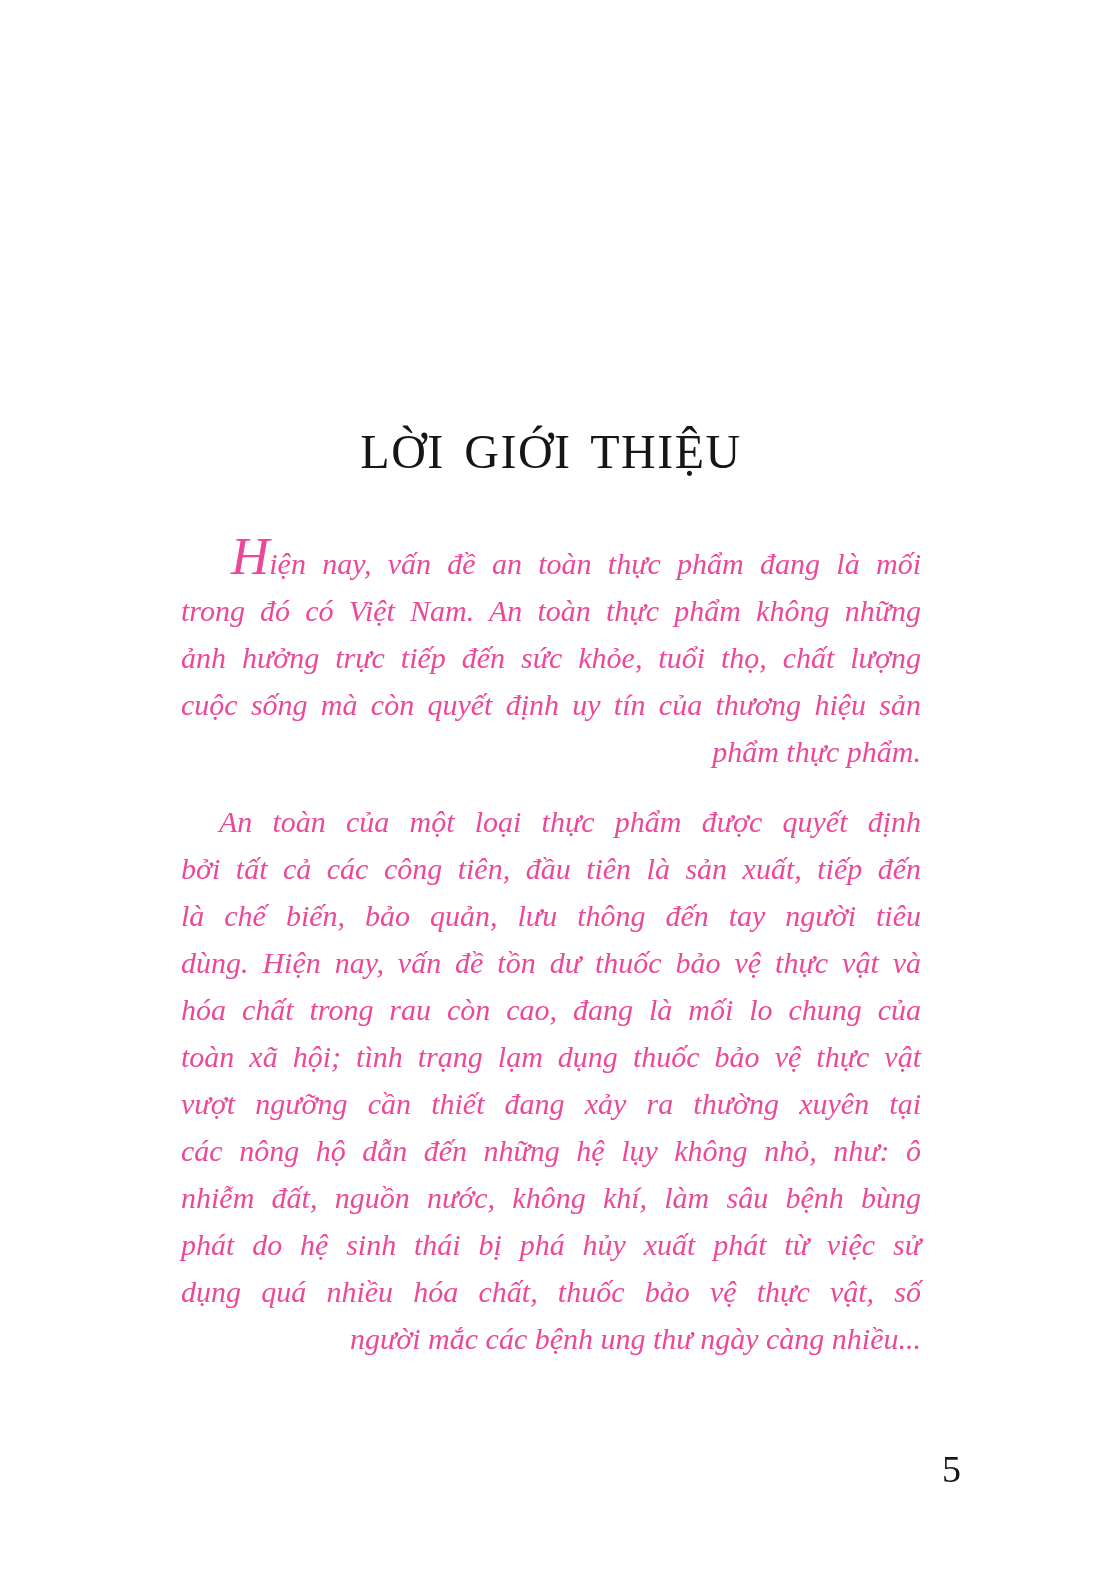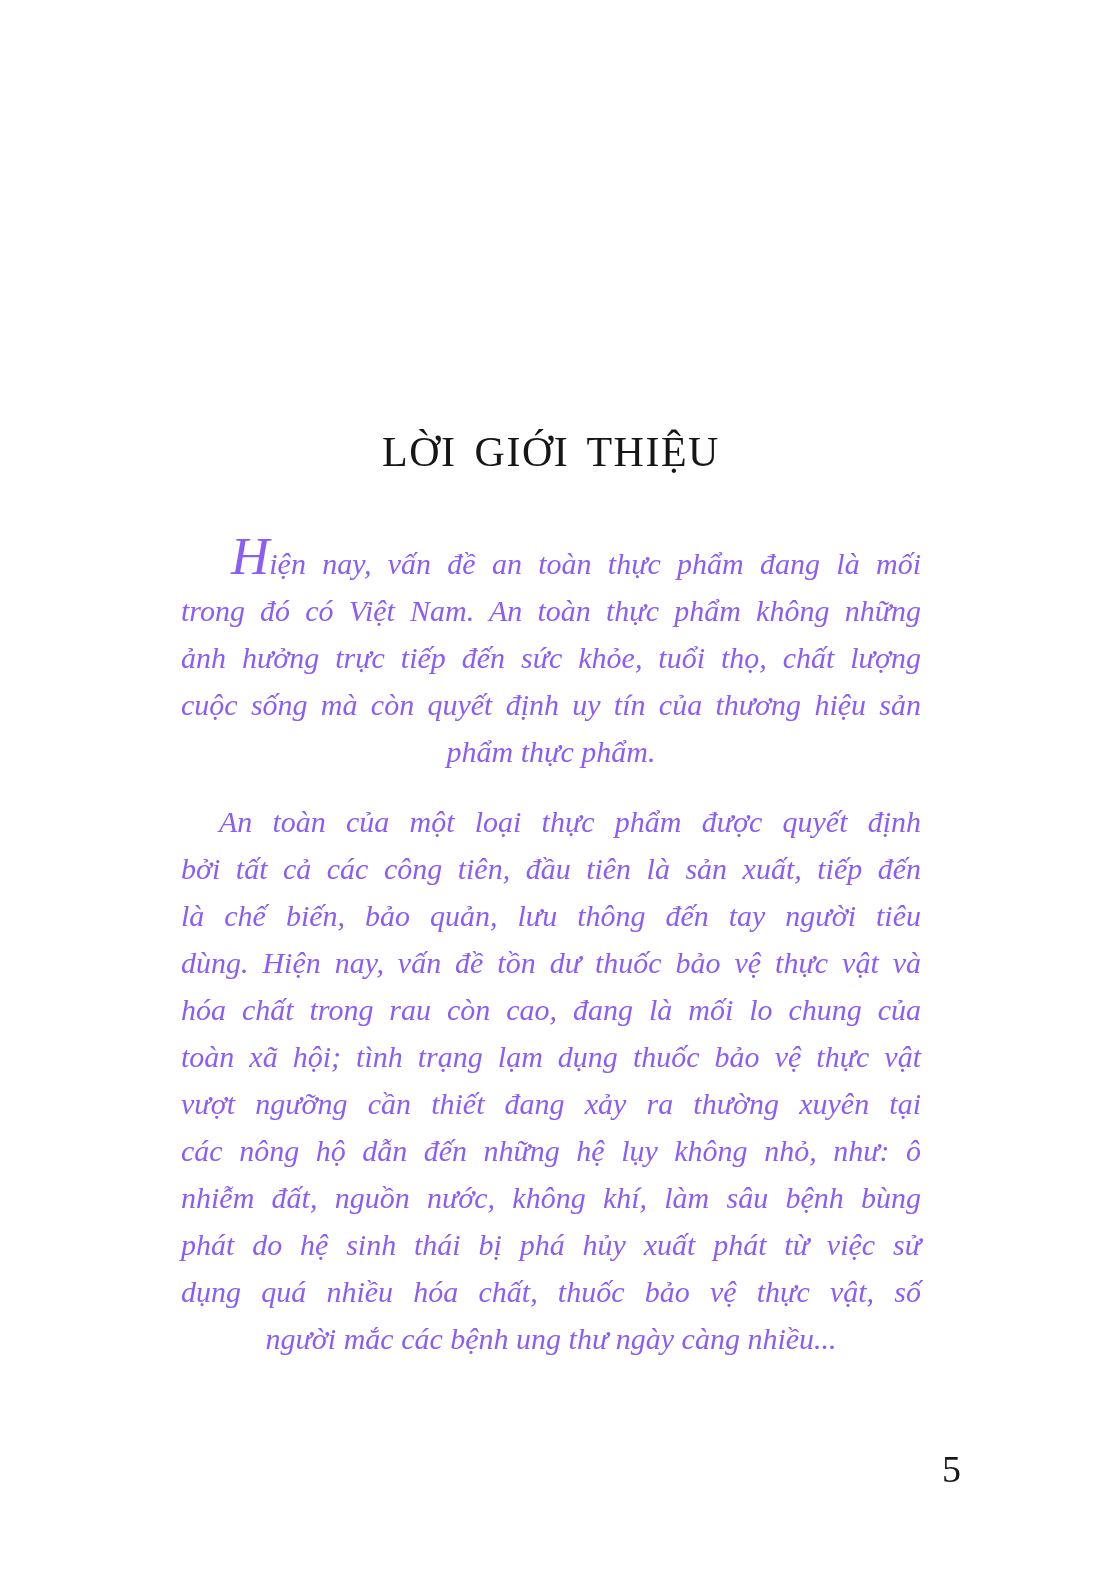--- a/index.html
+++ b/index.html
@@ -16,36 +16,36 @@
     font-family: "Liberation Serif", "DejaVu Serif", serif;
     color: #1b1b1b;
     overflow: hidden;
   }
   .page-title {
     position: absolute;
     top: 430px;
     left: 181px;
     width: 740px;
     margin: 0;
-    font-size: 42px;
+    font-size: 48px;
     font-weight: normal;
     line-height: 44px;
     text-align: center;
     letter-spacing: 1.5px;
     word-spacing: 6px;
     color: #161616;
   }
   .body-text {
     position: absolute;
     top: 540px;
     left: 181px;
     width: 740px;
     font-size: 30px;
     font-style: italic;
-    color: #8b5cf6;
+    color: #ec4899;
   }
   .paragraph {
     margin: 0;
     padding: 0;
   }
   .paragraph + .paragraph {
     margin-top: 23px;
     font-style: italic;
   }
   .line {
@@ -57,21 +57,21 @@
   }
   
   .line.justified::after {
     content: "";
     display: inline-block;
     width: 100%;
     height: 0;
     vertical-align: top;
   }
   .line.para-last {
-    text-align: center;
+    text-align: right;
   }
   .line.indent-first {
     padding-left: 38px;
   }
   .line.dropline {
     padding-left: 50px;
     overflow: visible;
   }
   .dropcap {
     font-size: 53px;

